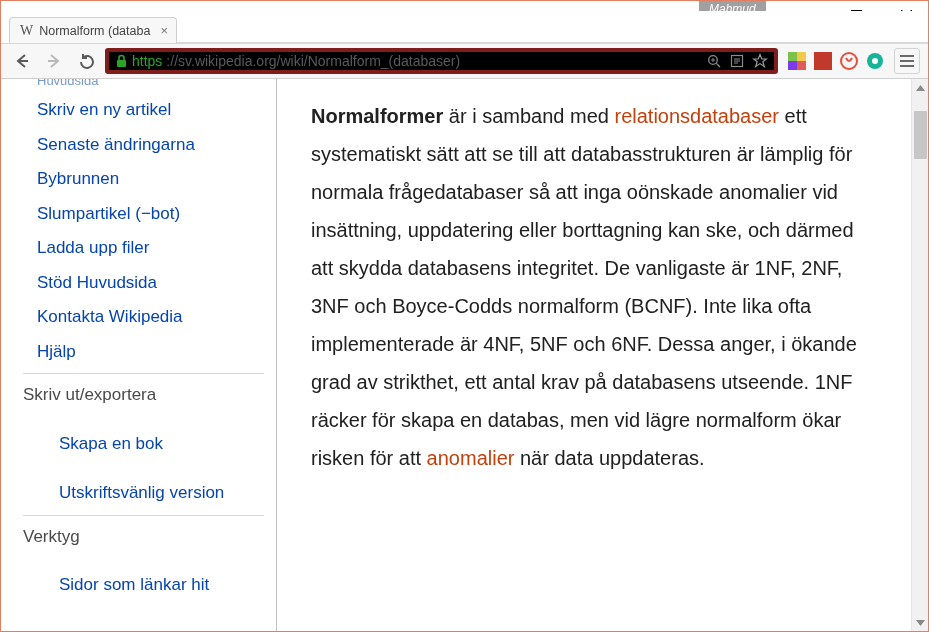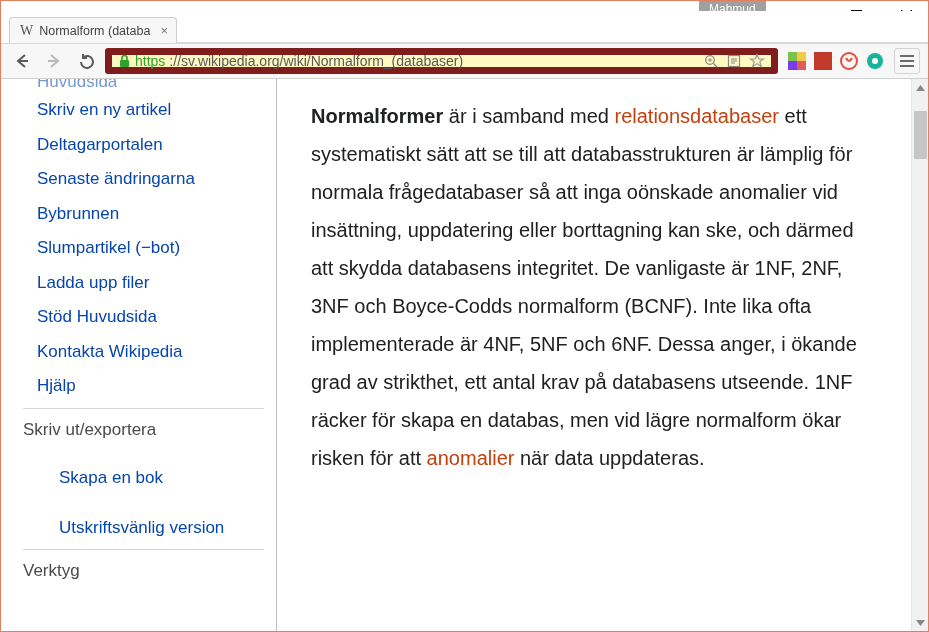--- a/index.html
+++ b/index.html
@@ -1,52 +1,52 @@
 <!DOCTYPE html>
 <html><head>
 <meta charset="utf-8">
 <style>
   * { box-sizing: border-box; margin: 0; padding: 0; }
   html, body { width: 929px; height: 632px; font-family: Arial, Helvetica, sans-serif; overflow: hidden; }
   body { border: 1px solid #e08060; background: #fff; position: relative; }
 
   
-  .titlebar { height: 10px; background: #fff; position: relative; }
+  .titlebar { height: 10px; background: #fff; position: relative; font-style: italic; }
   .user-badge { position: absolute; top: 0; left: 698px; background: #a0a0a0; color: #fff; font-size: 12px; padding: 1px 10px; border-radius: 0 0 3px 3px; }
   .win-controls { position: absolute; top: 4px; right: 8px; display: flex; gap: 22px; }
   .win-btn { width: 28px; height: 20px; display: flex; align-items: center; justify-content: center; font-size: 13px; color: #000; }
   .win-btn svg { display:block; }
 
   
   .tabstrip { height: 32px; background: #fff; position: relative; display: flex; align-items: flex-end; padding-left: 8px; }
   .tab { height: 26px; background: #f7f7f7; border: 1px solid #cfcfcf; border-bottom: none; border-radius: 4px 4px 0 0; display: flex; align-items: center; padding: 0 8px 0 10px; gap: 6px; font-size: 12.5px; color: #444; max-width: 190px; }
   .tab .favicon { font-family: "Times New Roman", serif; font-size: 14px; color: #555; }
   .tab .closex { color: #777; font-size: 13px; margin-left: 4px; }
   .tab-divider { flex:1; border-bottom: 1px solid #d8d8d8; height: 26px; }
 
   
   .toolbar { height: 36px; border-top: 1px solid #d8d8d8; border-bottom: 1px solid #d0d0d0; background: #f7f7f7; display: flex; align-items: center; padding: 0 8px; gap: 6px; }
   .nav-btn { width: 26px; height: 26px; display: flex; align-items: center; justify-content: center; color: #6b6b6b; border-radius: 3px; }
   .nav-btn svg { stroke: #6b6b6b; }
-  .addrbar { flex: 1; height: 26px; background: #fef9c3; border: 7px solid #7f1d1d; border-radius: 3px; display: flex; align-items: center; padding: 0 6px; font-size: 14px; gap: 4px; }
+  .addrbar { flex: 1; height: 26px; background: #000000; border: 4px solid #7f1d1d; border-radius: 3px; display: flex; align-items: center; padding: 0 6px; font-size: 14px; gap: 4px; }
   .lock { color: #2aa52a; display:flex; align-items:center; }
   .url-https { color: #2aa52a; }
   .url-rest { color: #5a5a5a; }
   .addr-right { margin-left: auto; display: flex; gap: 8px; align-items:center; }
   .addr-icon { color: #8a8a8a; display:flex; align-items:center; }
   .ext-icons { display:flex; align-items:center; gap:8px; padding: 0 4px; }
   .ext { width:18px; height:18px; display:block; }
   .hamburger { width:26px; height:26px; border:1px solid #d3d3d3; border-radius:3px; display:flex; align-items:center; justify-content:center; background:#f7f7f7; }
 
   
   .content-wrap { display:flex; height: calc(100% - 10px - 32px - 36px); position: relative; }
   .page { flex:1; overflow:hidden; display:flex; background:#fff; }
   .sidebar { width: 275px; padding: 6px 0 0 18px; font-size: 17px; line-height: 1.5; }
   .sidebar a { color: #0645ad; text-decoration: none; display:block; padding: 4px 0 5px 18px; }
-  .sidebar .cut { color:#0645ad; padding-left:18px; font-size:17px; margin-top:-8px; margin-bottom:2px; }
+  .sidebar .cut { color:#0645ad; padding-left:18px; font-size:13px; margin-top:-8px; margin-bottom:2px; }
   .sidebar .section-head { color:#4a4a4a; font-size: 17px; padding: 8px 0 4px 4px; border-top: 0; }
   .sidebar .indent a { padding-left: 40px; margin-top: 15px; }
   .sidebar hr { border:none; border-top:1px solid #d8d8d8; margin: 4px 12px 0 4px; }
 
   .divider-v { width:1px; background:#c0c0c0; margin: 0 4px 0 0; }
 
   .article { flex:1; padding: 18px 34px 0 30px; font-size: 20px; line-height: 1.9; color:#202122; overflow:hidden; }
   .article b { font-weight:700; }
   .article a { color:#c2410c; text-decoration:none; }
 
@@ -171,36 +171,38 @@
   </div>
 </div>
 
 <div class="content-wrap">
   <div class="page">
     <div class="sidebar">
       <div class="cut" style="opacity:.55; overflow:hidden; height:14px; line-height:0.6;">
         <span>Huvudsida</span>
       </div>
       <a>Skriv en ny artikel</a>
-      <a>Deltagarportalen</a>
       <a>Senaste ändringarna</a>
       <a>Bybrunnen</a>
       <a>Slumpartikel (−bot)</a>
       <a>Ladda upp filer</a>
       <a>Stöd Huvudsida</a>
       <a>Kontakta Wikipedia</a>
       <a>Hjälp</a>
       <hr>
       <div class="section-head">Skriv ut/exportera</div>
       <div class="indent">
         <a>Skapa en bok</a>
         <a>Utskriftsvänlig version</a>
       </div>
       <hr>
       <div class="section-head">Verktyg</div>
+      <div class="indent">
+        <a>Sidor som länkar hit</a>
+      </div>
     </div>
 
     <div class="divider-v"></div>
 
     <div class="article">
       <p>
         <b>Normalformer</b><span> är i samband med </span><a>relationsdatabaser</a><span> ett systematiskt sätt att se till att databasstrukturen är lämplig för normala frågedatabaser så att inga oönskade anomalier vid insättning, uppdatering eller borttagning kan ske, och därmed att skydda databasens integritet. De vanligaste är 1NF, 2NF, 3NF och Boyce-Codds normalform (BCNF). Inte lika ofta implementerade är 4NF, 5NF och 6NF. Dessa anger, i ökande grad av strikthet, ett antal krav på databasens utseende. 1NF räcker för skapa en databas, men vid lägre normalform ökar risken för att </span><a>anomalier</a><span> när data uppdateras.</span>
       </p>
     </div>
   </div>

